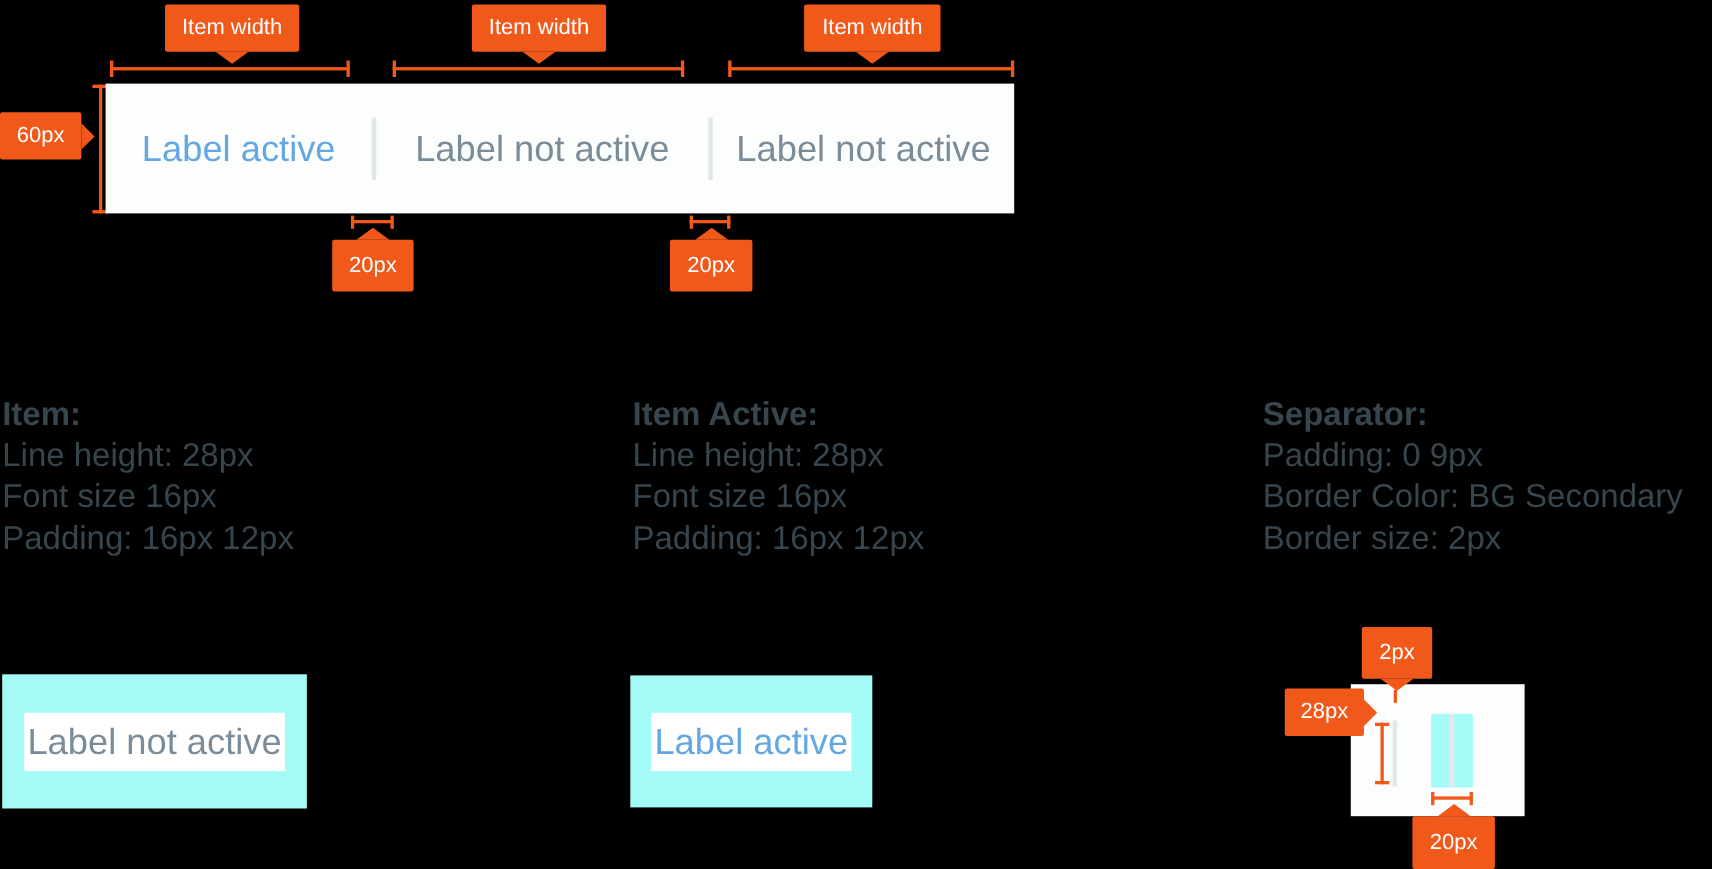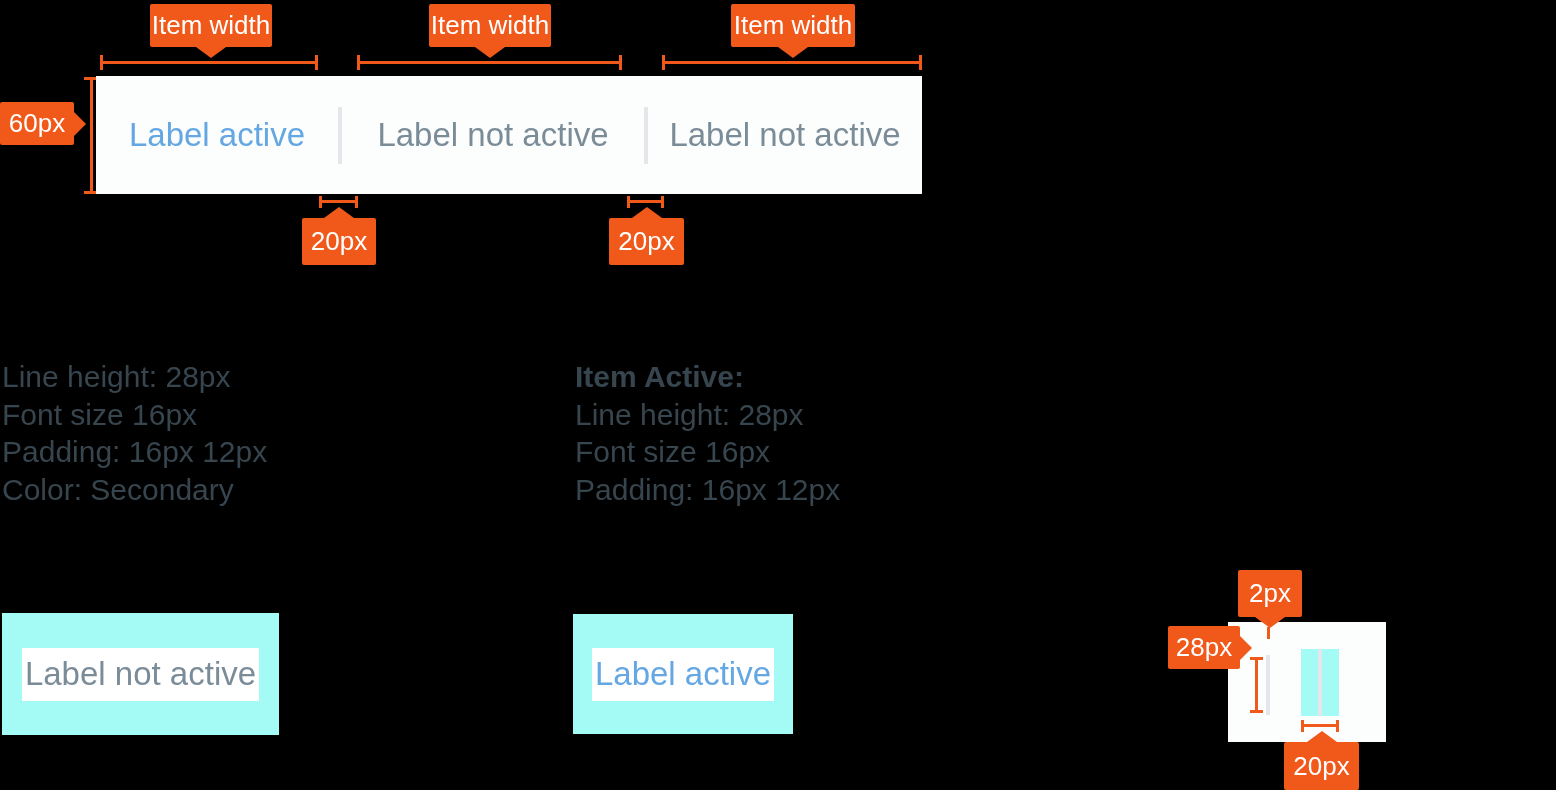--- a/index.html
+++ b/index.html
@@ -12,21 +12,21 @@
     --white:#FCFDFD;
   }
   *{margin:0;padding:0;box-sizing:border-box;}
   html,body{background:#000;}
   #canvas{
     position:relative;width:1556px;height:790px;background:#000;overflow:hidden;
     font-family:"Liberation Sans", sans-serif;
   }
   
   .tip{
-    position:absolute;background:var(--orange);color:#fff;font-size:26px;
+    position:absolute;background:var(--orange);color:#fff;font-size:20px;
     display:flex;align-items:center;justify-content:center;border-radius:2px;
     white-space:nowrap;
     text-align:right;
   }
   .tip::after{content:"";position:absolute;width:0;height:0;}
   .tip-down::after{
     top:100%;left:50%;transform:translateX(-50%);
     border-left:15px solid transparent;border-right:15px solid transparent;
     border-top:11px solid var(--orange);
   }
@@ -107,30 +107,36 @@
     <div class="tabsep"></div>
     <div class="tab" style="width:274px">Label not active</div>
   </div>
 
   <div class="hmeasure sm" style="left:319px;top:200px;width:39px"></div>
   <div class="tip tip-up" style="left:302px;top:218px;width:74px;height:47px">20px</div>
   <div class="hmeasure sm" style="left:627px;top:200px;width:37px"></div>
   <div class="tip tip-up" style="left:609px;top:218px;width:75px;height:47px">20px</div>
 
   <div class="spec" style="left:2px">
+    <div class="t">Item:</div>
     <div>Line height: 28px</div>
     <div>Font size 16px</div>
     <div>Padding: 16px 12px</div>
-    <div>Color: Secondary</div>
   </div>
   <div class="spec" style="left:575px">
     <div class="t">Item Active:</div>
     <div>Line height: 28px</div>
     <div>Font size 16px</div>
     <div>Padding: 16px 12px</div>
+  </div>
+  <div class="spec" style="left:1148px">
+    <div class="t">Separator:</div>
+    <div>Padding: 0 9px</div>
+    <div>Border Color: BG Secondary</div>
+    <div>Border size: 2px</div>
   </div>
 
   <div class="padbox" style="left:2px;top:613px;width:277px;height:122px">
     <div class="inner inactive">Label not active</div>
   </div>
   <div class="padbox" style="left:573px;top:614px;width:220px;height:120px">
     <div class="inner active">Label active</div>
   </div>
 
   <div class="sepcard"></div>

